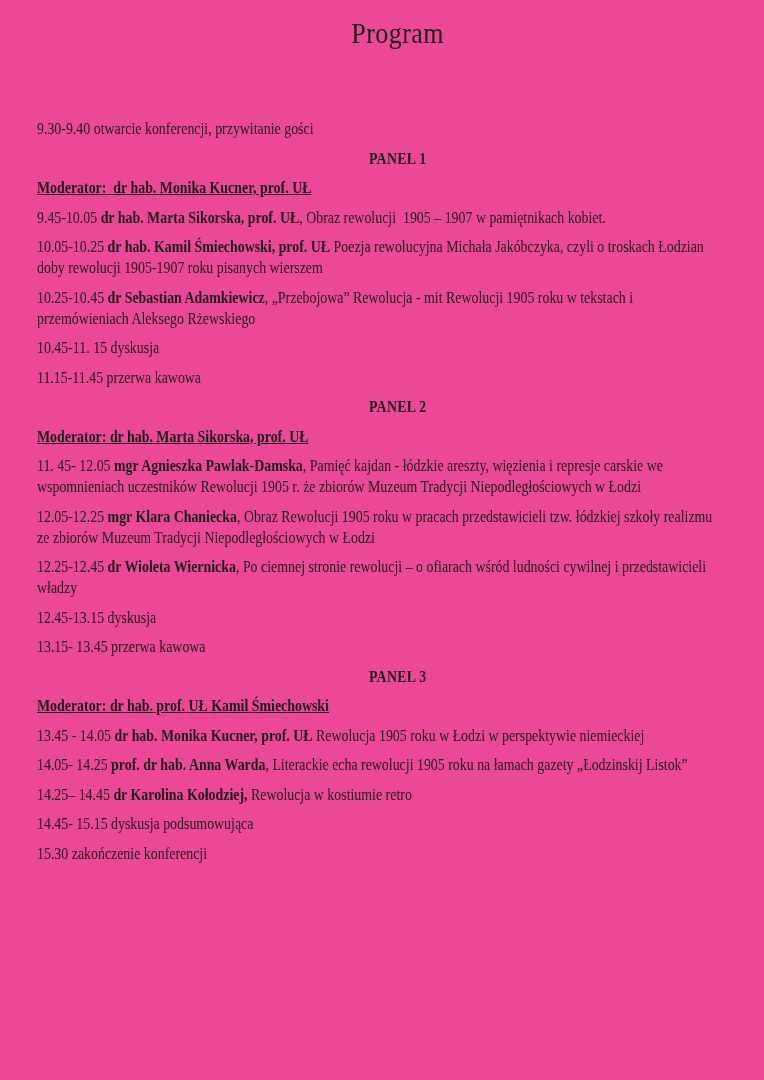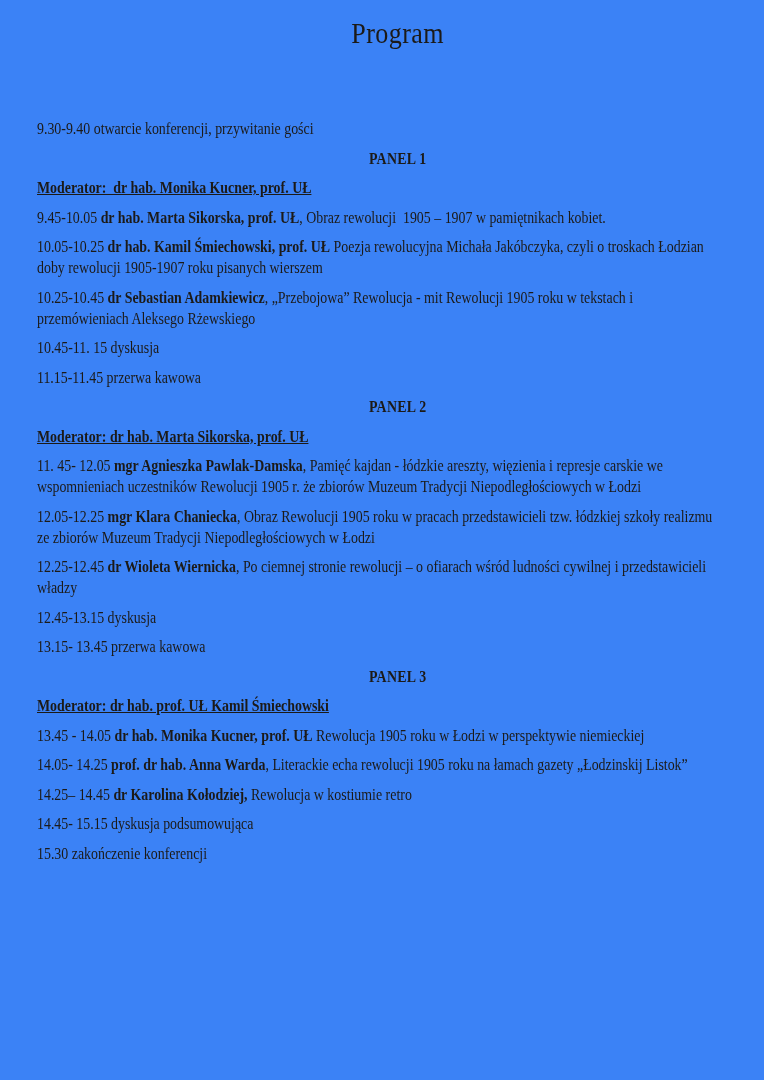--- a/index.html
+++ b/index.html
@@ -4,21 +4,21 @@
 <style>
   html, body {
     margin: 0;
     padding: 0;
     background: #fdf1cf;
   }
   .page {
     position: relative;
     width: 764px;
     height: 1080px;
-    background: #3b82f6;
+    background: #ec4899;
     overflow: hidden;
     font-family: "Liberation Serif", serif;
     color: #1c1a17;
   }
   .content {
     position: absolute;
     left: 37px;
     top: 16px;
     width: 795px;
     transform: scaleX(0.868);

